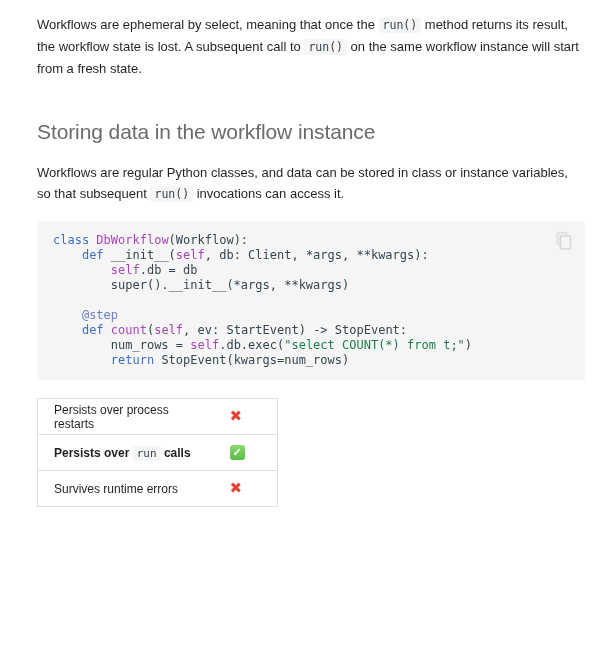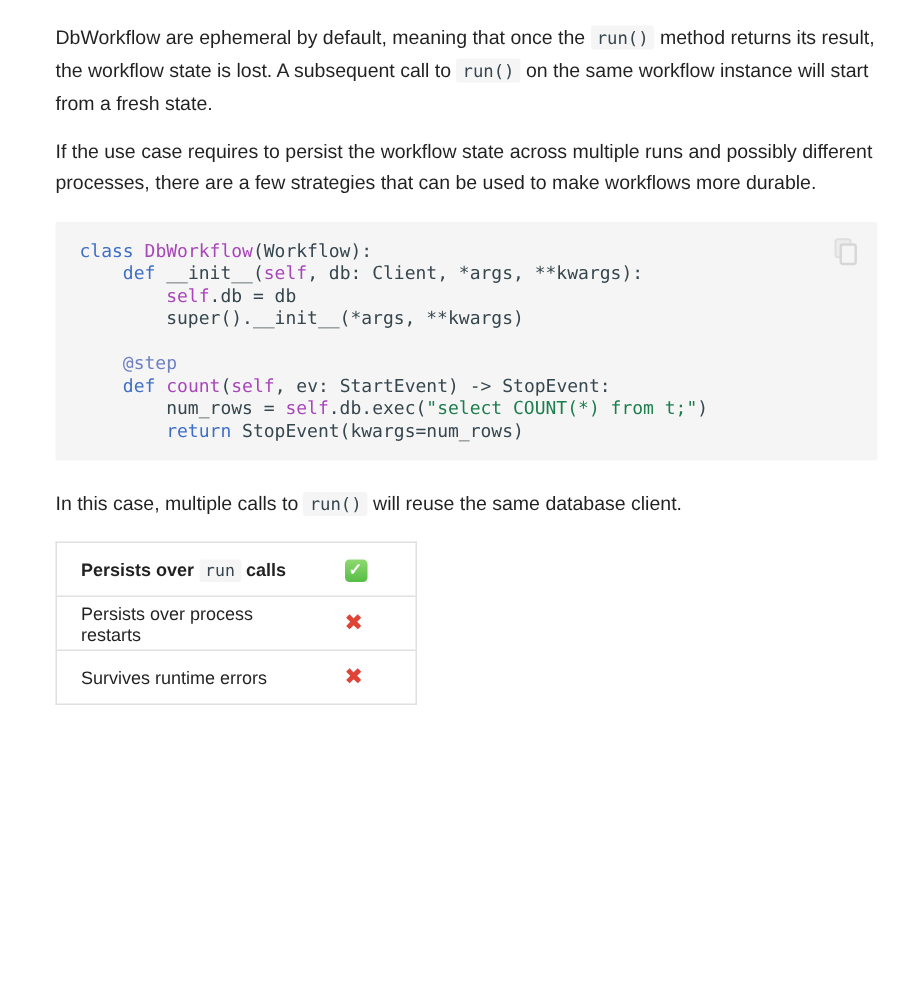--- a/index.html
+++ b/index.html
@@ -66,55 +66,55 @@
     color:var(--cross-red);font-size:15px;font-weight:bold;line-height:15px;
     font-family:"DejaVu Sans", sans-serif;
   }
 </style>
 </head>
 <body>
 
 <div class="content">
 
 
-  <p class="first"><span>DbWorkflow are ephemeral by default, meaning that once the </span><code class="inline-code">run()</code><span> method returns its result, the workflow state is lost. A subsequent call to </span><code class="inline-code">run()</code><span> on the same workflow instance will start from a fresh state.</span></p>
-
-  <p><span>If the use case requires to persist the workflow state across multiple runs and possibly different processes, there are a few strategies that can be used to make workflows more durable.</span></p>
+  <p class="first"><span>Workflows are ephemeral by select, meaning that once the </span><code class="inline-code">run()</code><span> method returns its result, the workflow state is lost. A subsequent call to </span><code class="inline-code">run()</code><span> on the same workflow instance will start from a fresh state.</span></p>
 
 
+  <h2>Storing data in the workflow instance</h2>
+
+  <p><span>Workflows are regular Python classes, and data can be stored in class or instance variables, so that subsequent </span><code class="inline-code">run()</code><span> invocations can access it.</span></p>
 
   <div class="codeblock">
     <button class="copy-btn" title="Copy">
       <svg width="18" height="20" viewBox="0 0 18 20" xmlns="http://www.w3.org/2000/svg">
         <rect x="2" y="1.5" width="10" height="12" rx="1.5" fill="#ebebeb" stroke="#dcdcdc" stroke-width="1.4"></rect>
         <rect x="5.5" y="5" width="10" height="13" rx="1.5" fill="#f5f5f5" stroke="#d2d2d2" stroke-width="1.6"></rect>
       </svg>
     </button>
     <pre><span class="tok-kw">class</span><span class="tok-tx"> </span><span class="tok-nc">DbWorkflow</span><span class="tok-tx">(Workflow):</span>
 <span class="tok-tx">    </span><span class="tok-kw">def</span><span class="tok-tx"> __init__(</span><span class="tok-bp">self</span><span class="tok-tx">, db: Client, *args, **kwargs):</span>
 <span class="tok-tx">        </span><span class="tok-bp">self</span><span class="tok-tx">.db = db</span>
 <span class="tok-tx">        super().__init__(*args, **kwargs)</span>
 
 <span class="tok-tx">    </span><span class="tok-nd">@step</span>
 <span class="tok-tx">    </span><span class="tok-kw">def</span><span class="tok-tx"> </span><span class="tok-nc">count</span><span class="tok-tx">(</span><span class="tok-bp">self</span><span class="tok-tx">, ev: StartEvent) -&gt; StopEvent:</span>
 <span class="tok-tx">        num_rows = </span><span class="tok-bp">self</span><span class="tok-tx">.db.exec(</span><span class="tok-s">"select COUNT(*) from t;"</span><span class="tok-tx">)</span>
 <span class="tok-tx">        </span><span class="tok-kw">return</span><span class="tok-tx"> StopEvent(kwargs=num_rows)</span></pre>
   </div>
 
-  <p><span>In this case, multiple calls to </span><code class="inline-code">run()</code><span> will reuse the same database client.</span></p>
 
   <table class="status-table">
     <tbody>
         <tr>
+          <td class="label-cell"><span>Persists over process restarts</span></td>
+          <td><span class="cross-icon">✖</span></td>
+        </tr>
+        <tr>
           <td class="label-cell"><span class="bold">Persists over </span><code class="inline-code">run</code><span class="bold"> calls</span></td>
           <td><span class="check-icon">✓</span></td>
-        </tr>
-        <tr>
-          <td class="label-cell"><span>Persists over process restarts</span></td>
-          <td><span class="cross-icon">✖</span></td>
         </tr>
         <tr>
           <td class="label-cell"><span>Survives runtime errors</span></td>
           <td><span class="cross-icon">✖</span></td>
         </tr>
       </tbody>
   </table>
 
 </div>
 

